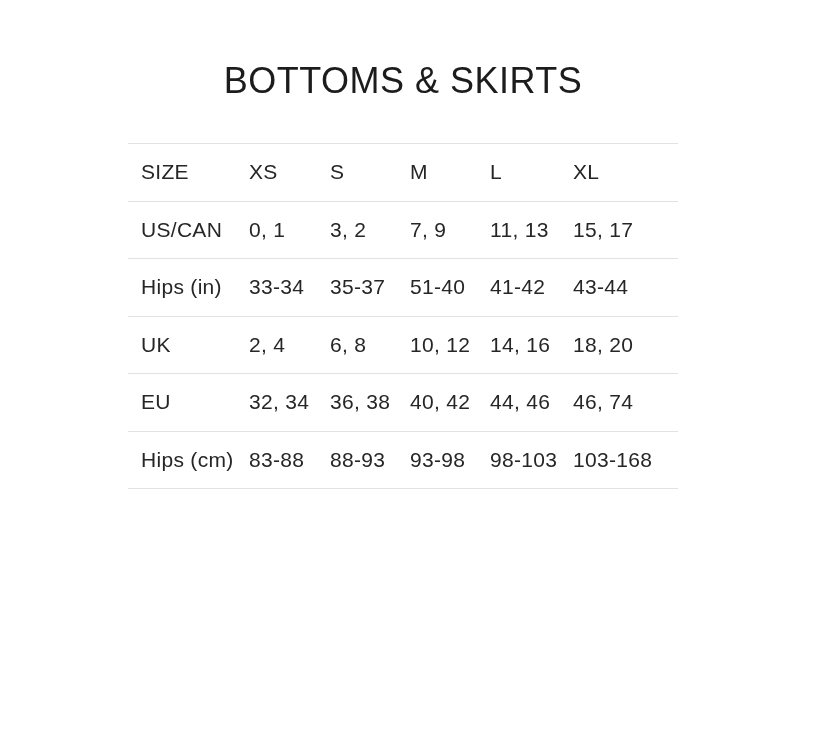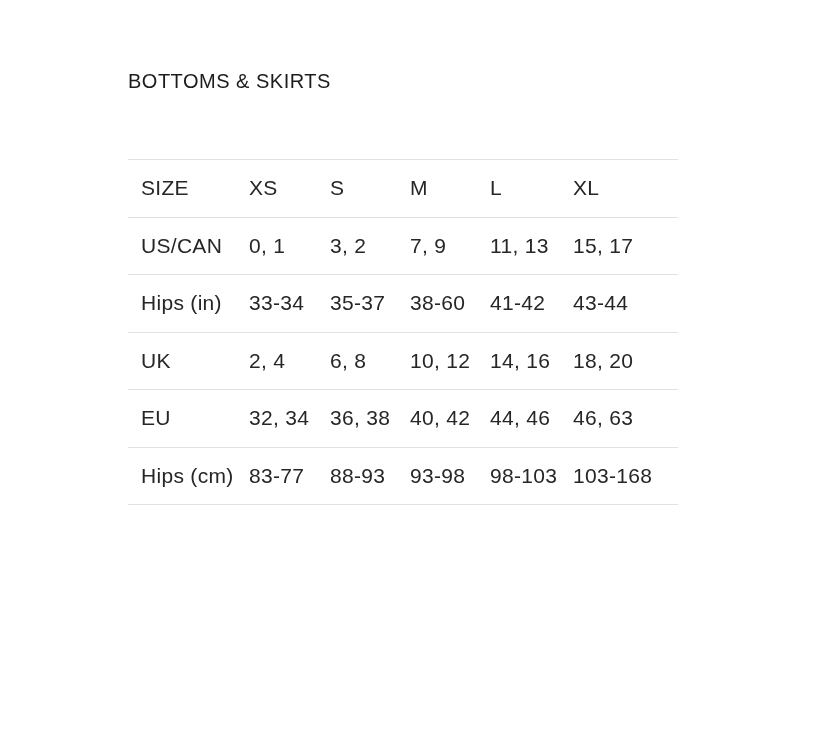--- a/index.html
+++ b/index.html
@@ -23,29 +23,29 @@
   .content {
     position: absolute;
     left: 128px;
     top: 0;
     width: 550px;
   }
   .page-title {
     margin: 64px 0 0 0;
     height: 34px;
     line-height: 34px;
-    font-size: 20px;
+    font-size: 36px;
     font-weight: 400;
     letter-spacing: 0.5px;
-    text-align: left;
+    text-align: center;
     color: #1c1c1c;
     white-space: nowrap;
   }
   table.size-chart {
-    margin-top: 61px;
+    margin-top: 45px;
     width: 550px;
     border-collapse: collapse;
     table-layout: fixed;
     border-top: 1px solid var(--divider-color);
     font-size: 21px;
     letter-spacing: 0.3px;
   }
   table.size-chart tr {
     height: 57.5px;
     border-bottom: 1px solid var(--divider-color);
@@ -96,43 +96,43 @@
         <td>0, 1</td>
         <td>3, 2</td>
         <td>7, 9</td>
         <td>11, 13</td>
         <td>15, 17</td>
       </tr>
       <tr>
         <th class="label-cell">Hips (in)</th>
         <td>33-34</td>
         <td>35-37</td>
-        <td>38-60</td>
+        <td>51-40</td>
         <td>41-42</td>
         <td>43-44</td>
       </tr>
       <tr>
         <th class="label-cell">UK</th>
         <td>2, 4</td>
         <td>6, 8</td>
         <td>10, 12</td>
         <td>14, 16</td>
         <td>18, 20</td>
       </tr>
       <tr>
         <th class="label-cell">EU</th>
         <td>32, 34</td>
         <td>36, 38</td>
         <td>40, 42</td>
         <td>44, 46</td>
-        <td>46, 63</td>
+        <td>46, 74</td>
       </tr>
       <tr>
         <th class="label-cell">Hips (cm)</th>
-        <td>83-77</td>
+        <td>83-88</td>
         <td>88-93</td>
         <td>93-98</td>
         <td>98-103</td>
         <td>103-168</td>
       </tr>
     </tbody>
   </table>
 
 </div>
 

